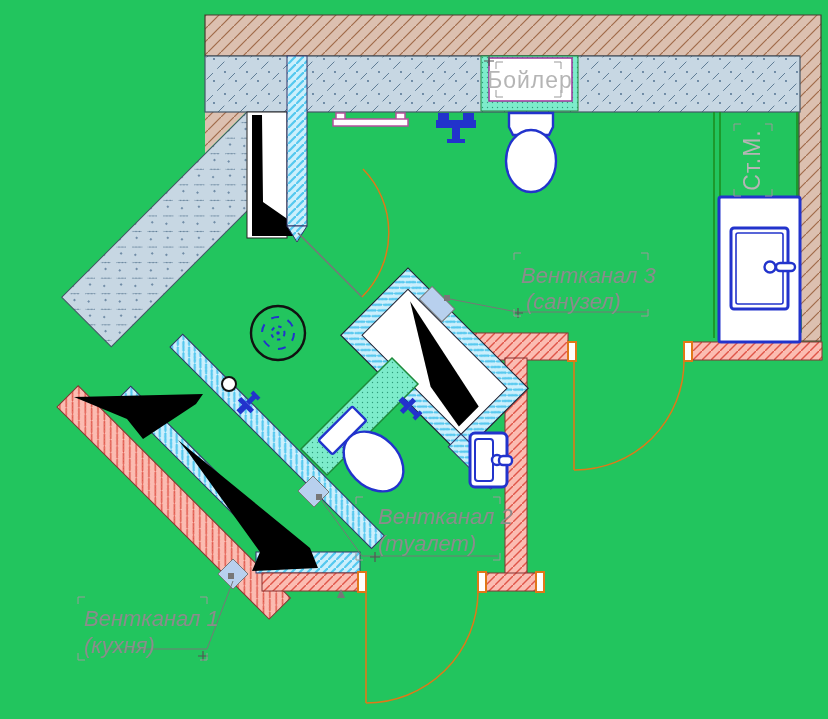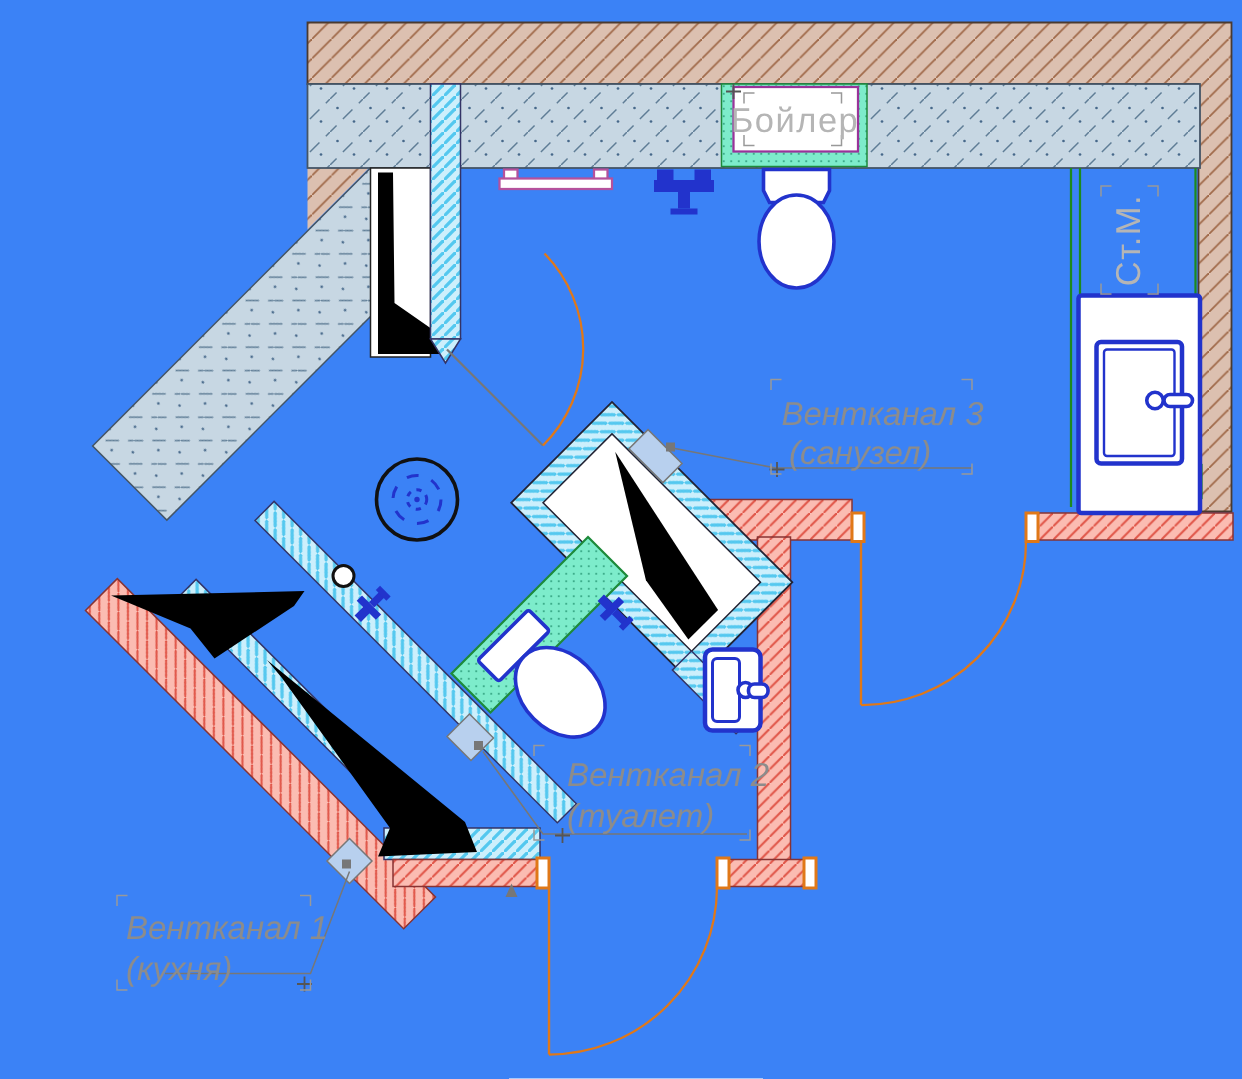--- a/index.html
+++ b/index.html
@@ -1,16 +1,16 @@
 <!DOCTYPE html>
 <html><head>
 <meta charset="utf-8">
 <style>
   html,body{margin:0;padding:0;background:#ffffff;}
-  .canvas{position:relative;width:828px;height:719px;background:#3b82f6;overflow:hidden;
+  .canvas{position:relative;width:828px;height:719px;background:#22c55e;overflow:hidden;
           font-family:"Liberation Sans", sans-serif;}
   svg{display:block;}
   text{font-family:"Liberation Sans", sans-serif;}
   .vent-label{font-style:italic;font-size:22px;fill:#8c8c8c;}
   .appliance-label{font-size:23px;fill:#b5b5b5;letter-spacing:1px;}
 </style>
 </head>
 <body>
 
 <div class="canvas">

